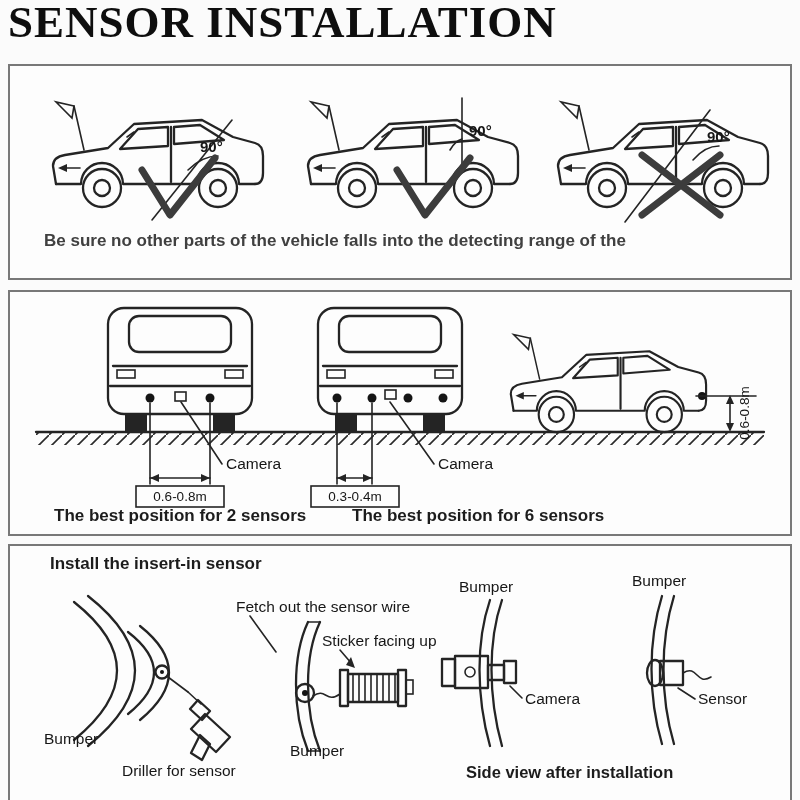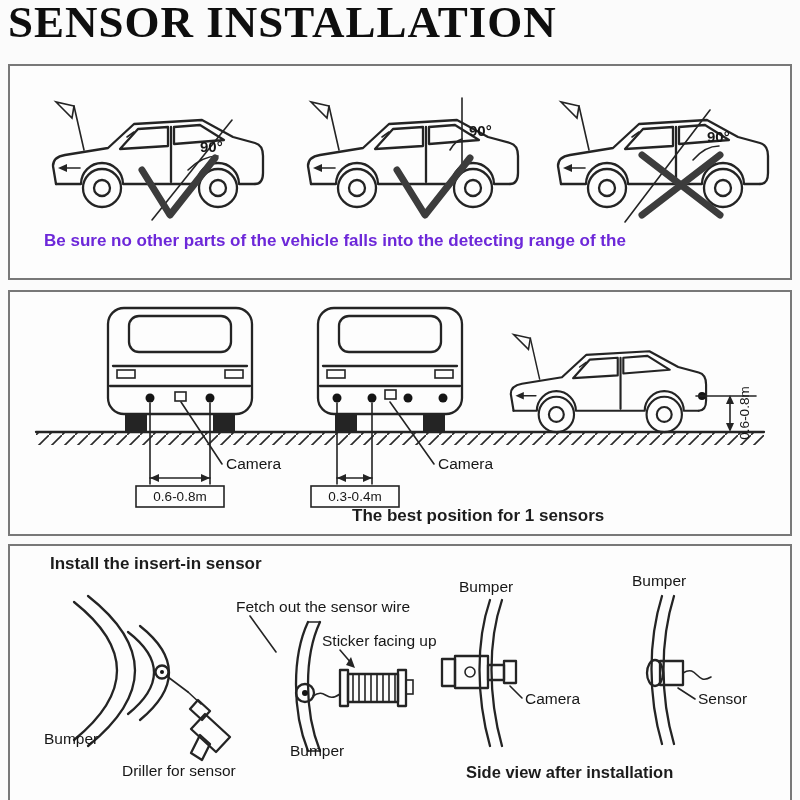--- a/index.html
+++ b/index.html
@@ -17,21 +17,21 @@
   .panel{
     position:absolute;left:8px;width:784px;box-sizing:border-box;
     border:2px solid #787878;background:#fdfdfd;
   }
   .p1{top:64px;height:216px;}
   .p2{top:290px;height:246px;}
   .p3{top:544px;height:318px;}
   .panel svg{display:block;}
   .caption1{
     position:absolute;left:34px;top:163px;width:726px;
-    font-size:17px;font-weight:bold;line-height:1.42;color:#6d28d9;
+    font-size:17px;font-weight:bold;line-height:1.42;color:#404040;
   }
   .p2cap{
     position:absolute;top:214px;font-size:17px;font-weight:bold;color:#1c1c1c;white-space:nowrap;
   }
   .p3head{
     position:absolute;left:40px;top:8px;font-size:17px;font-weight:bold;color:#1c1c1c;white-space:nowrap;
   }
   
   .ln{fill:none;stroke:#242424;stroke-width:2.3;stroke-linecap:round;stroke-linejoin:round;}
   .thin{fill:none;stroke:#242424;stroke-width:1.6;stroke-linecap:round;}
@@ -158,21 +158,22 @@
     <g transform="translate(498,22) scale(0.93)">
       <use href="#car-side"></use>
     </g>
     <circle class="dot" cx="692" cy="104" r="4"></circle>
     <path class="thin" d="M686 104 L746 104"></path>
     <path class="thin" d="M720 107 L720 137"></path>
     <polygon class="fill" points="720,103 716,112 724,112"></polygon>
     <polygon class="fill" points="720,140 716,131 724,131"></polygon>
     <text class="sdim" transform="translate(739,121) rotate(-90)" text-anchor="middle">0.6-0.8m</text>
   </svg>
-  <div class="p2cap" style="left:342px">The best position for 1 sensors</div>
+  <div class="p2cap" style="left:44px">The best position for 2 sensors</div>
+  <div class="p2cap" style="left:342px">The best position for 6 sensors</div>
 </section>
 
 <section class="panel p3">
   <div class="p3head">Install the insert-in sensor</div>
   <svg width="780" height="243" viewBox="0 0 780 243">
 
     <g>
       <path class="ln" d="M78 50 Q172 124 78 200"></path>
       <path class="ln" d="M64 56 Q150 124 64 194"></path>
       <path class="ln" d="M118 86 Q170 126 118 168"></path>

